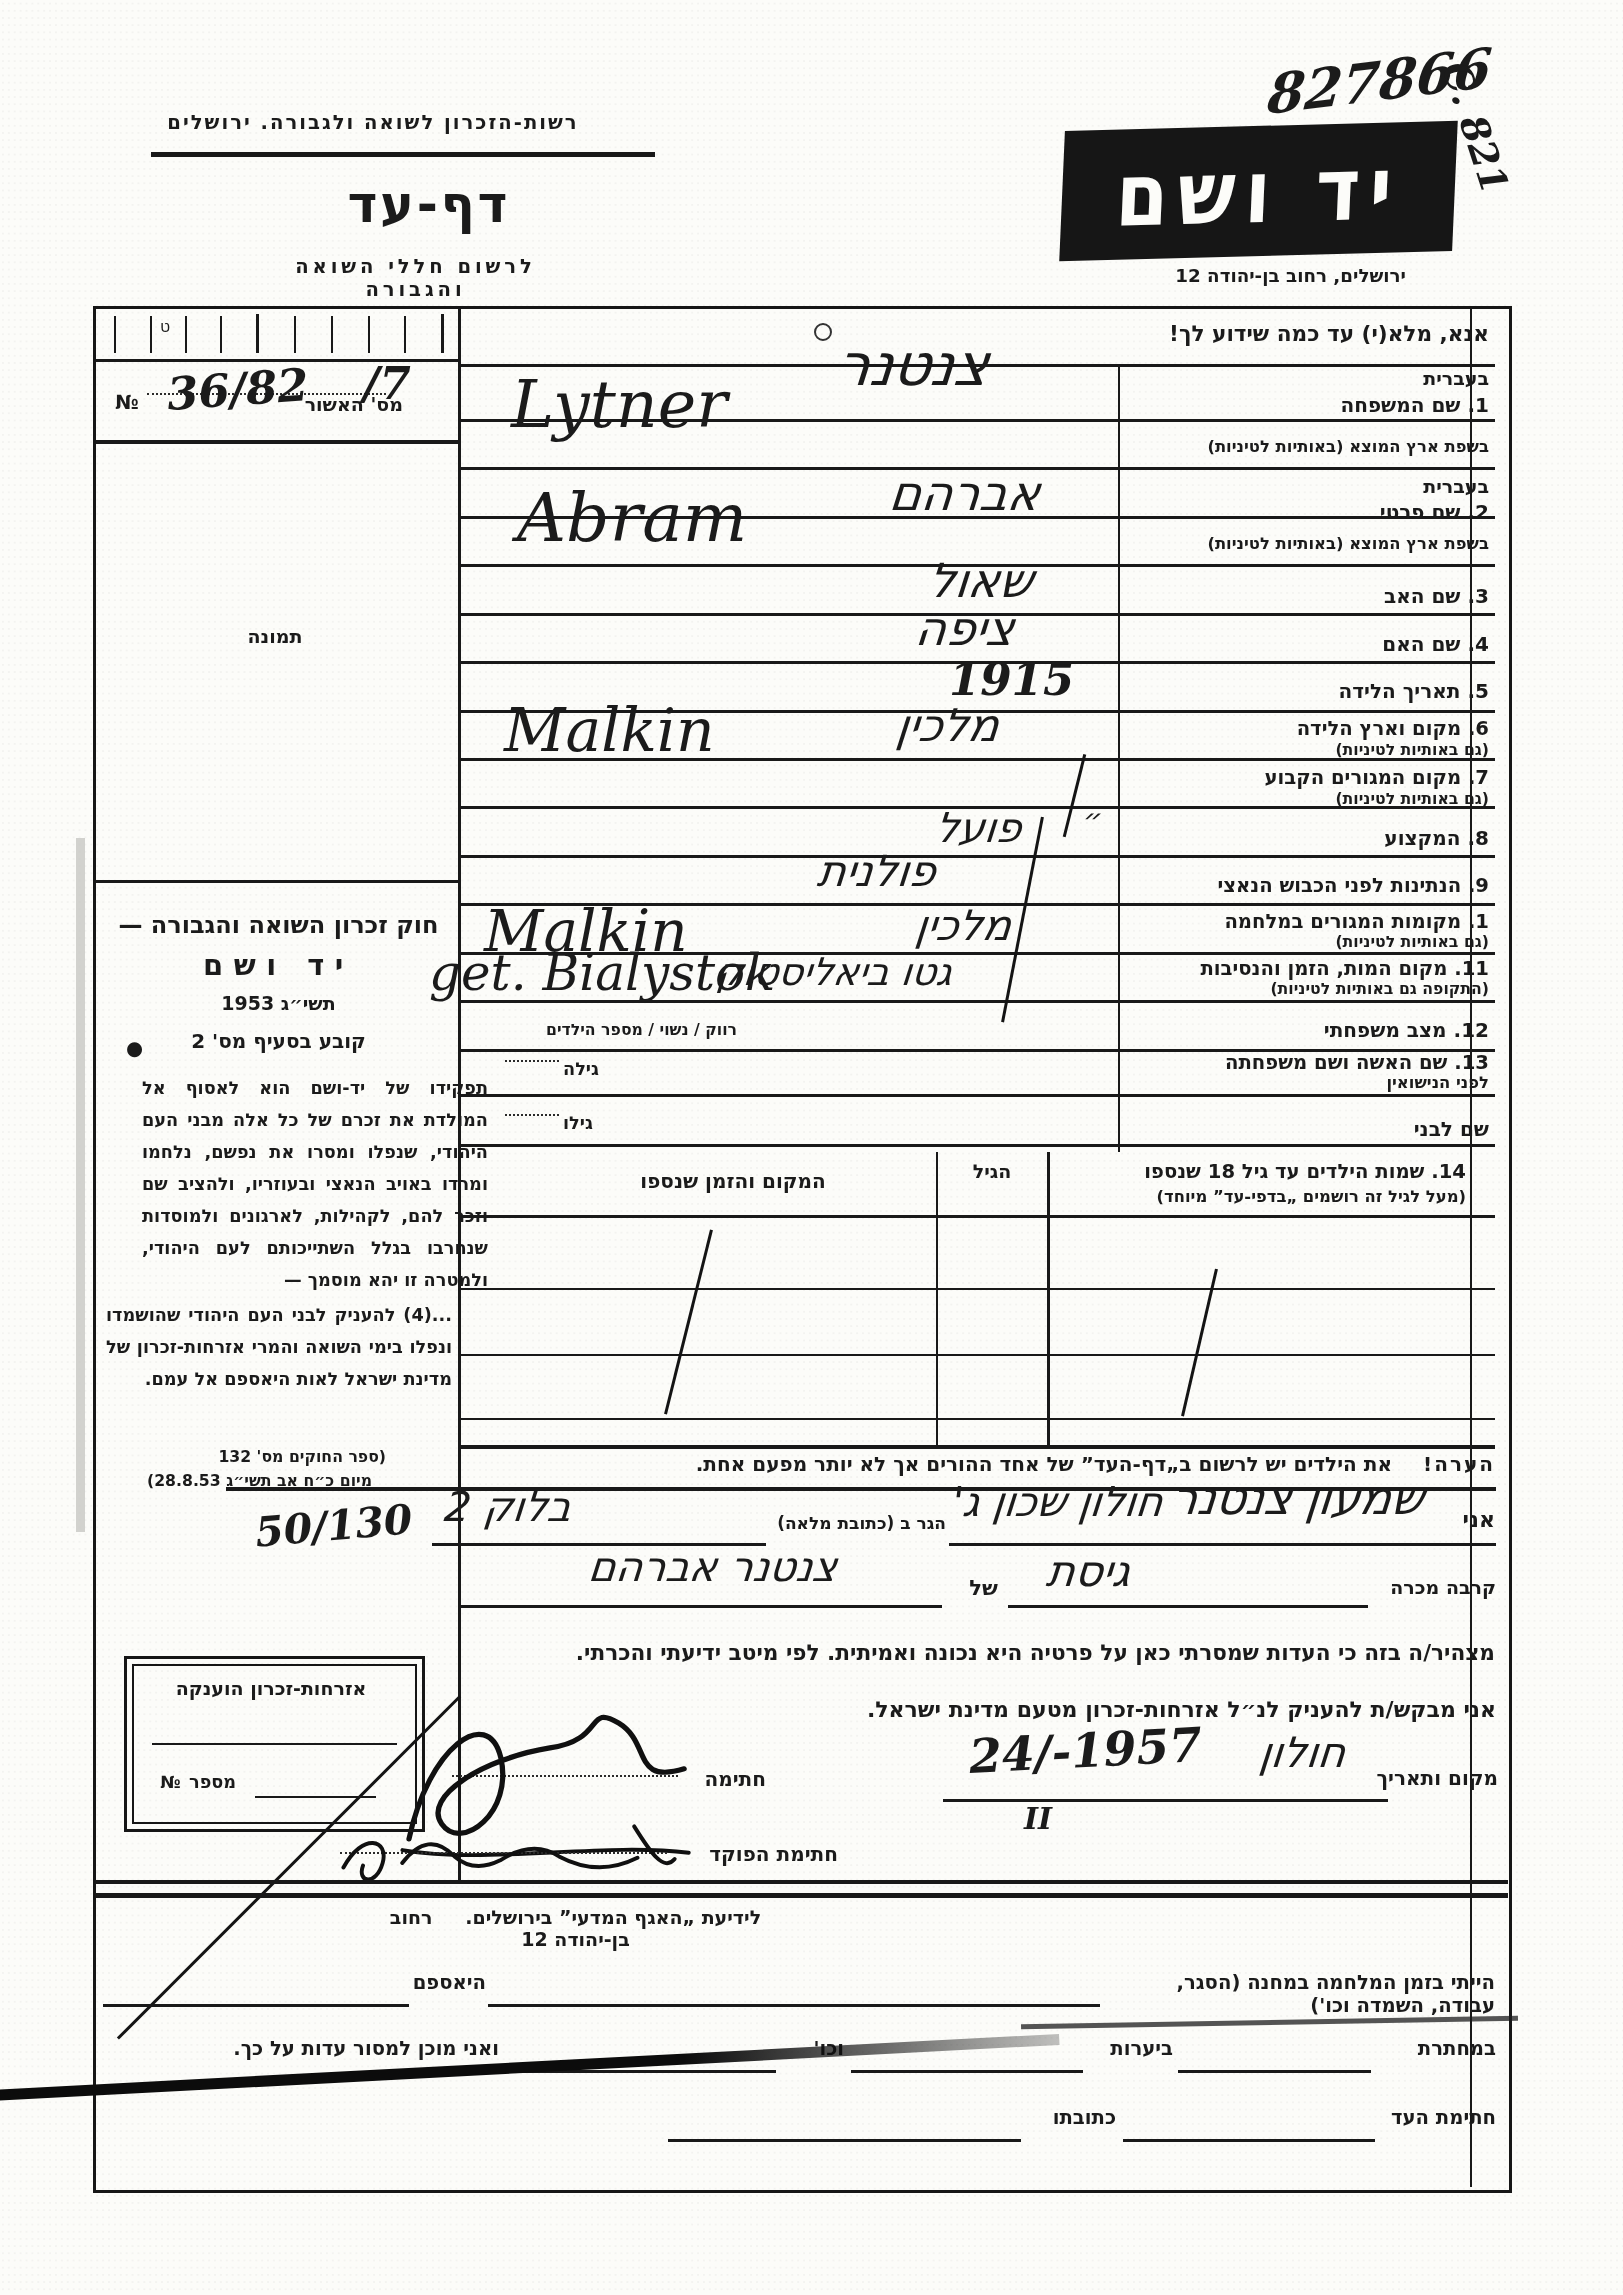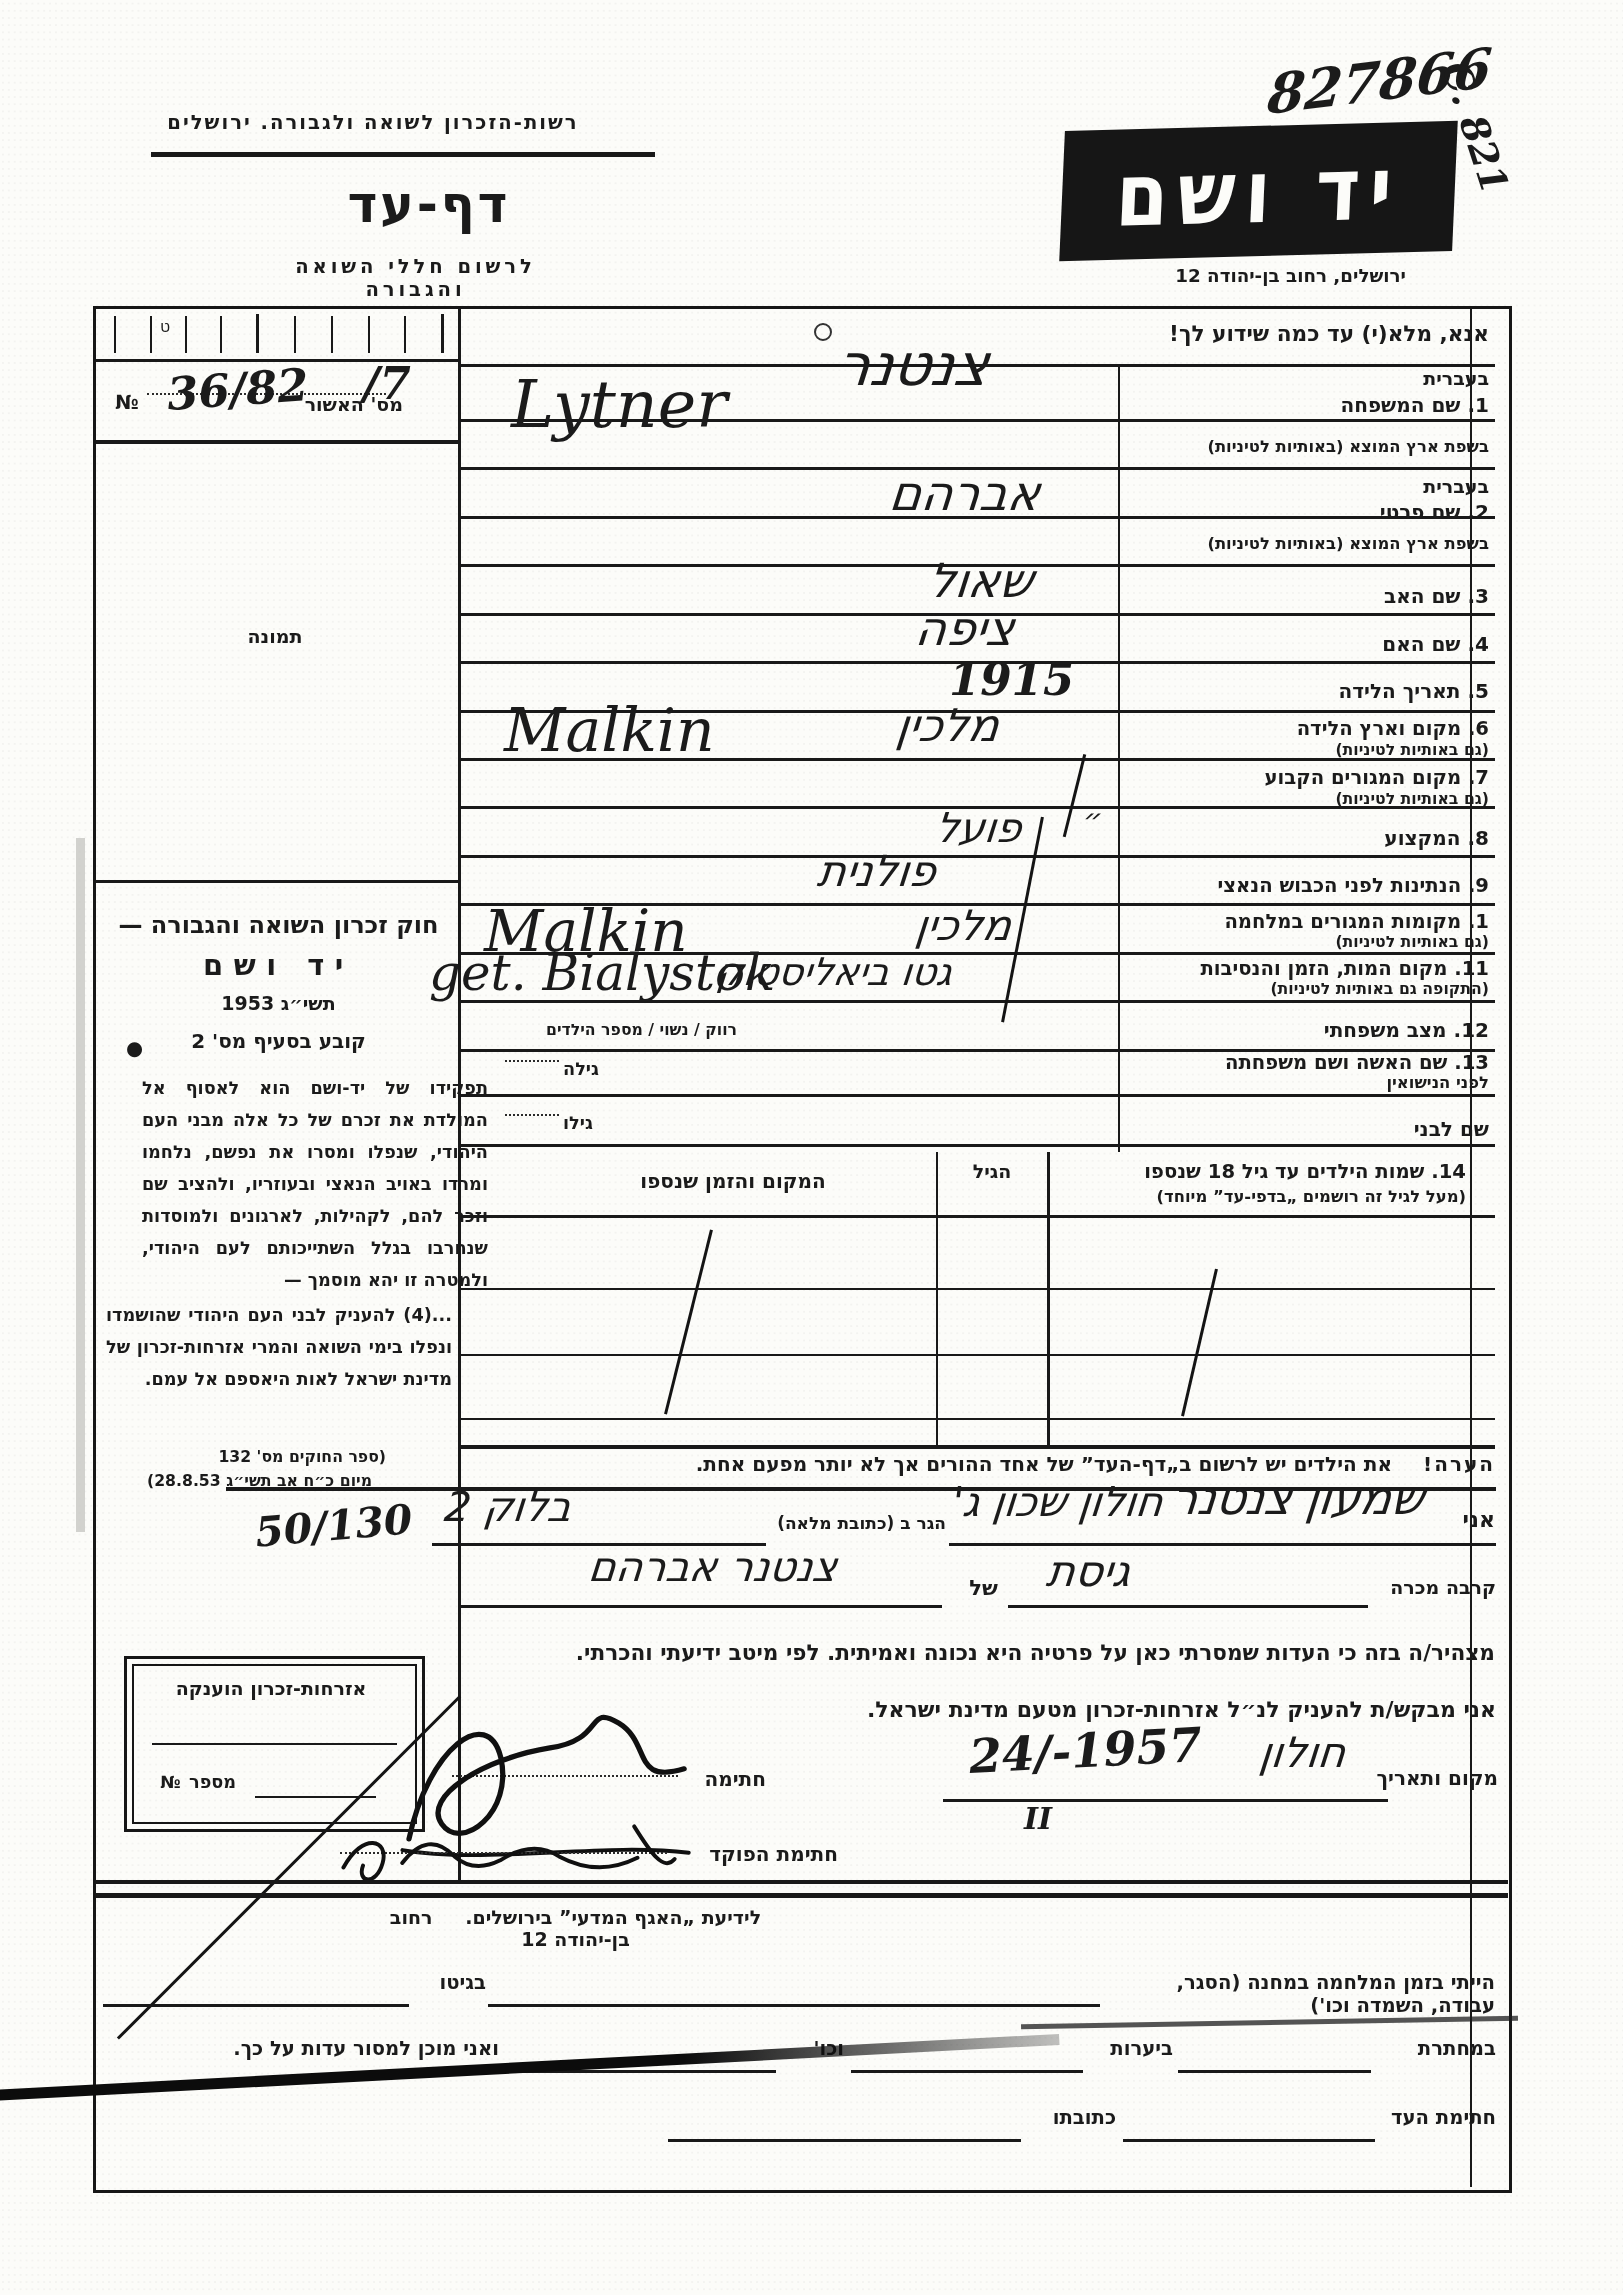--- a/index.html
+++ b/index.html
@@ -120,20 +120,21 @@
   <div class="abs lbl" style="top:957px;font-size:19.6px;">11. מקום המות, הזמן והנסיבות</div>
   <div class="abs lbl" style="top:979px;font-size:15.7px;">(התקופה גם באותיות לטיניות)</div>
   <div class="abs lbl" style="top:1018px;font-size:20px;">12. מצב משפחתי</div>
   <div class="abs lbl" style="top:1051px;font-size:19.6px;">13. שם האשה ושם משפחתה</div>
   <div class="abs lbl" style="top:1073px;font-size:16.4px;">לפני הנישואין</div>
   <div class="abs lbl" style="top:1117px;font-size:20px;">שם לבני</div>
 
   <div class="abs hwh" style="left:838px;top:331px;font-size:58px;">צנטנר</div>
   <div class="abs hwl" style="left:511px;top:367px;font-size:65px;">Lytner</div>
   <div class="abs hwh" style="left:890px;top:465px;font-size:48px;">אברהם</div>
+  <div class="abs hwl" style="left:517px;top:478px;font-size:68px;">Abram</div>
   <div class="abs hwh" style="left:929px;top:553px;font-size:47px;">שאול</div>
   <div class="abs hwh" style="left:916px;top:601px;font-size:47px;">ציפה</div>
   <div class="abs hwl" style="left:949px;top:653px;font-size:45px;font-weight:700;">1915</div>
   <div class="abs hwh" style="left:897px;top:699px;font-size:45px;">מלכין</div>
   <div class="abs hwl" style="left:504px;top:695px;font-size:60px;">Malkin</div>
   <div class="abs hwh" style="left:1083px;top:802px;font-size:30px;">״</div>
   <div class="abs" style="left:1073px;top:753px;width:2.6px;height:85px;background:#141414;transform:rotate(14deg);"></div>
   <div class="abs hwh" style="left:936px;top:804px;font-size:41px;">פועל</div>
   <div class="abs hwh" style="left:818px;top:846px;font-size:43px;">פולנית</div>
   <div class="abs hwh" style="left:916px;top:901px;font-size:42px;">מלכין</div>
@@ -221,21 +222,21 @@
   <div class="hl" style="left:95px;top:1880px;width:1413px;height:3.9px;"></div>
   <div class="hl" style="left:95px;top:1893px;width:1413px;height:5.2px;"></div>
 
   <div class="abs ctr" style="left:363px;top:1906px;width:425px;font-size:19px;font-weight:900;">
     <span>לידיעת „האגף המדעי” בירושלים.</span>
     <span style="display:inline-block;width:19.6px;"></span>
     <span>רחוב בן-יהודה 12</span>
   </div>
   <div class="abs p" style="left:1106px;top:1971px;width:389px;font-size:19.6px;text-align:right;">הייתי בזמן המלחמה במחנה (הסגר, עבודה, השמדה וכו')</div>
   <div class="hl" style="left:488px;top:2004px;width:612px;"></div>
-  <div class="abs p" style="left:414px;top:1971px;width:72px;font-size:19.6px;">בגיטו</div>
+  <div class="abs p" style="left:414px;top:1971px;width:72px;font-size:19.6px;">היאספם</div>
   <div class="hl" style="left:103px;top:2004px;width:306px;"></div>
 
   <div class="abs p" style="left:1375px;top:2037px;width:121px;font-size:19.6px;text-align:right;">במחתרת</div>
   <div class="hl" style="left:1178px;top:2070px;width:193px;"></div>
   <div class="abs p" style="left:1088px;top:2037px;width:85px;font-size:19.6px;">ביערות</div>
   <div class="hl" style="left:851px;top:2070px;width:232px;"></div>
   <div class="abs p" style="left:782px;top:2037px;width:62px;font-size:19.6px;">וכו'</div>
   <div class="hl" style="left:504px;top:2070px;width:272px;"></div>
   <div class="abs p" style="left:113px;top:2037px;width:386px;font-size:19.6px;text-align:right;">ואני מוכן למסור עדות על כך.</div>
 

